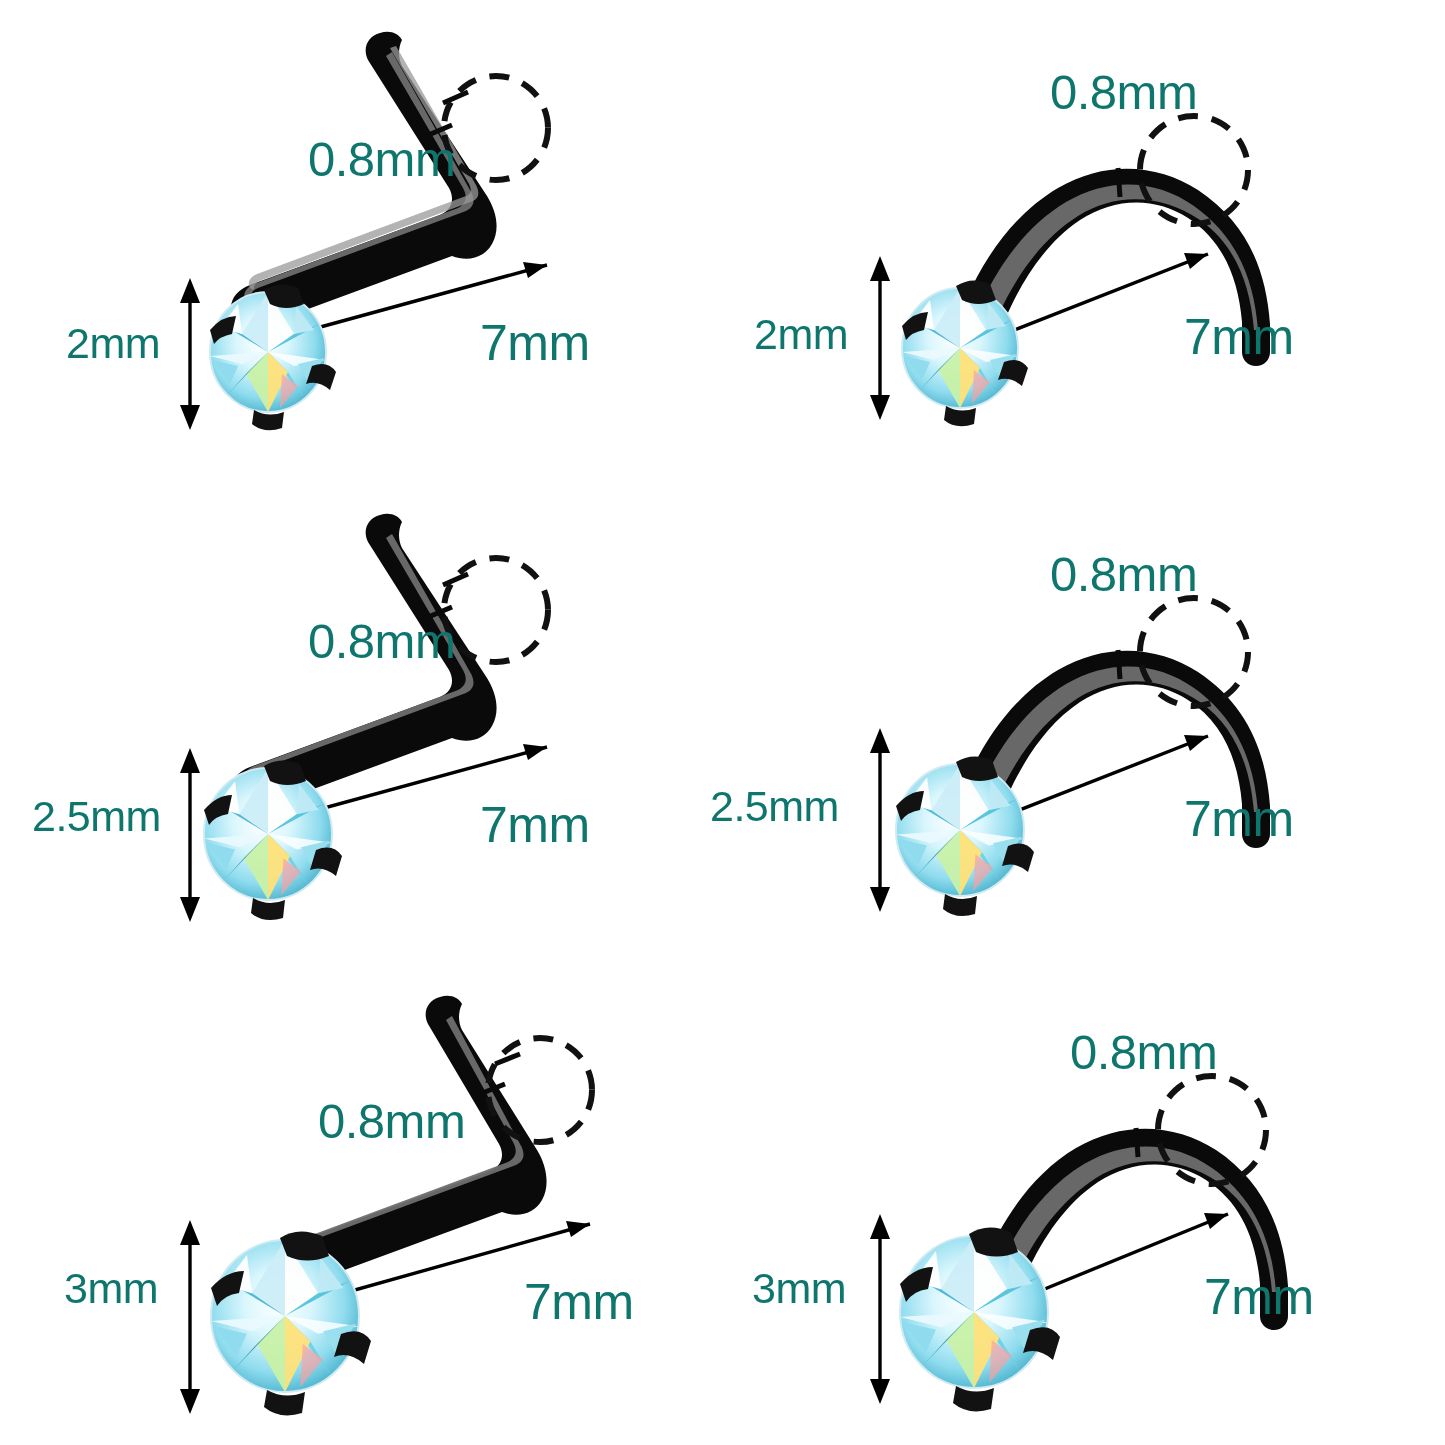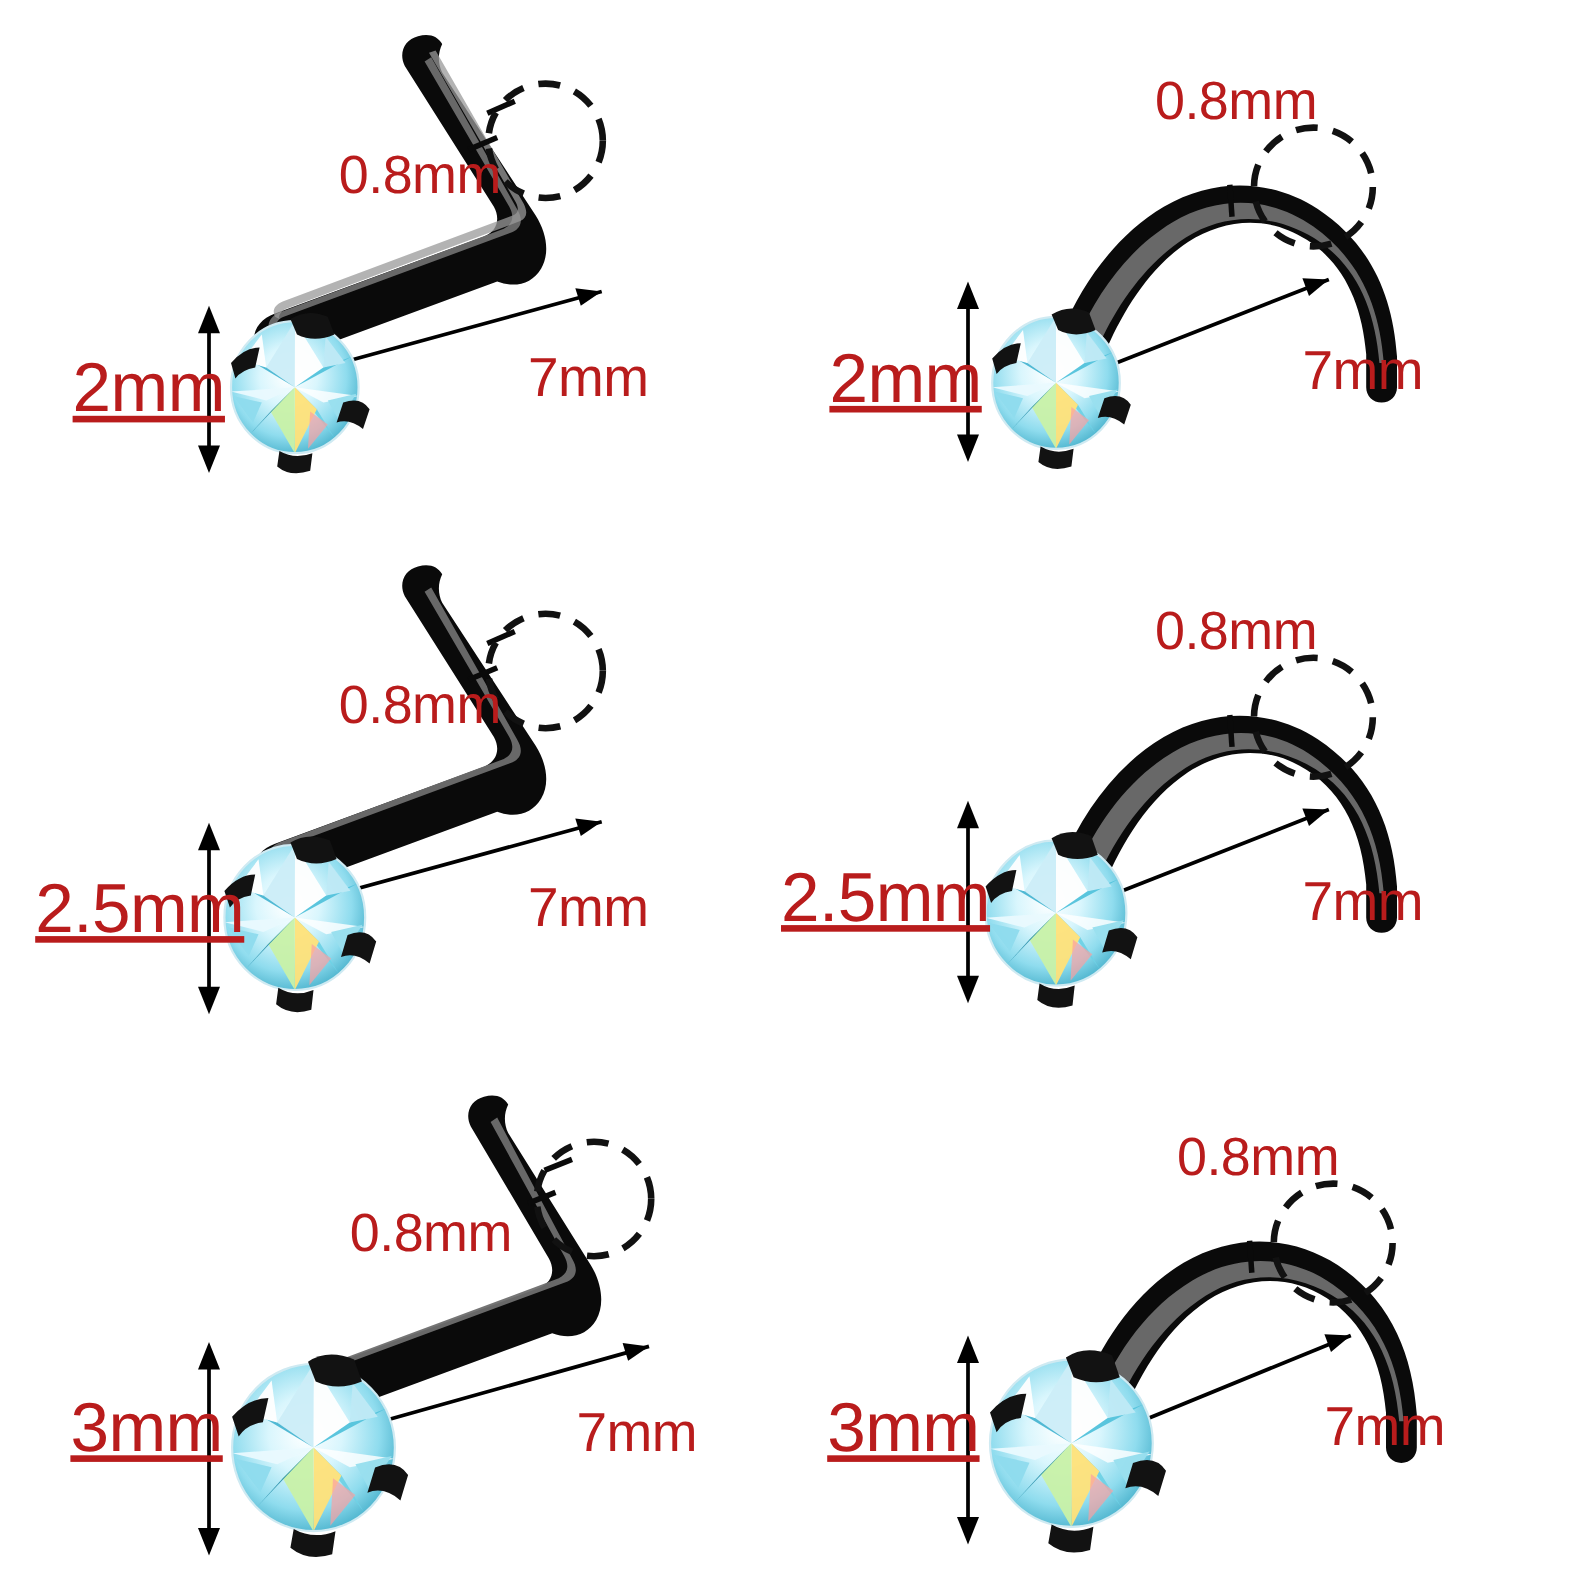--- a/index.html
+++ b/index.html
@@ -6,26 +6,26 @@
   body{width:1445px;height:1445px;font-family:"Liberation Sans",sans-serif;color:#000;overflow:hidden;}
   #stage{position:relative;width:1445px;height:1445px;background:#fff;}
 
   .panel{position:absolute;width:722px;height:481px;}
 
   
   .dim-label{
     position:absolute;
     font-family:"Liberation Sans",sans-serif;
     font-weight:400;
-    color:#b91c1c;
+    color:#0f766e;
     white-space:nowrap;
     line-height:1;
     letter-spacing:-0.5px;
   }
-  .lbl-height{font-size:63px;text-decoration:underline;}
+  .lbl-height{font-size:43px;}
   .lbl-gauge{font-size:49px;}
   .lbl-len{font-size:50px;}
 
   svg.art{position:absolute;left:0;top:0;width:722px;height:481px;overflow:visible;}
 
   .wire-outline{fill:#0a0a0a;}
   .wire-hi{fill:#6e6e6e;opacity:.95;}
   .wire-hi2{fill:#9a9a9a;opacity:.75;}
   .dash-circle{fill:none;stroke:#111;stroke-width:6;stroke-dasharray:20 14;stroke-linecap:butt;}
   .arrow-line{stroke:#000;stroke-width:3.4;fill:none;}

